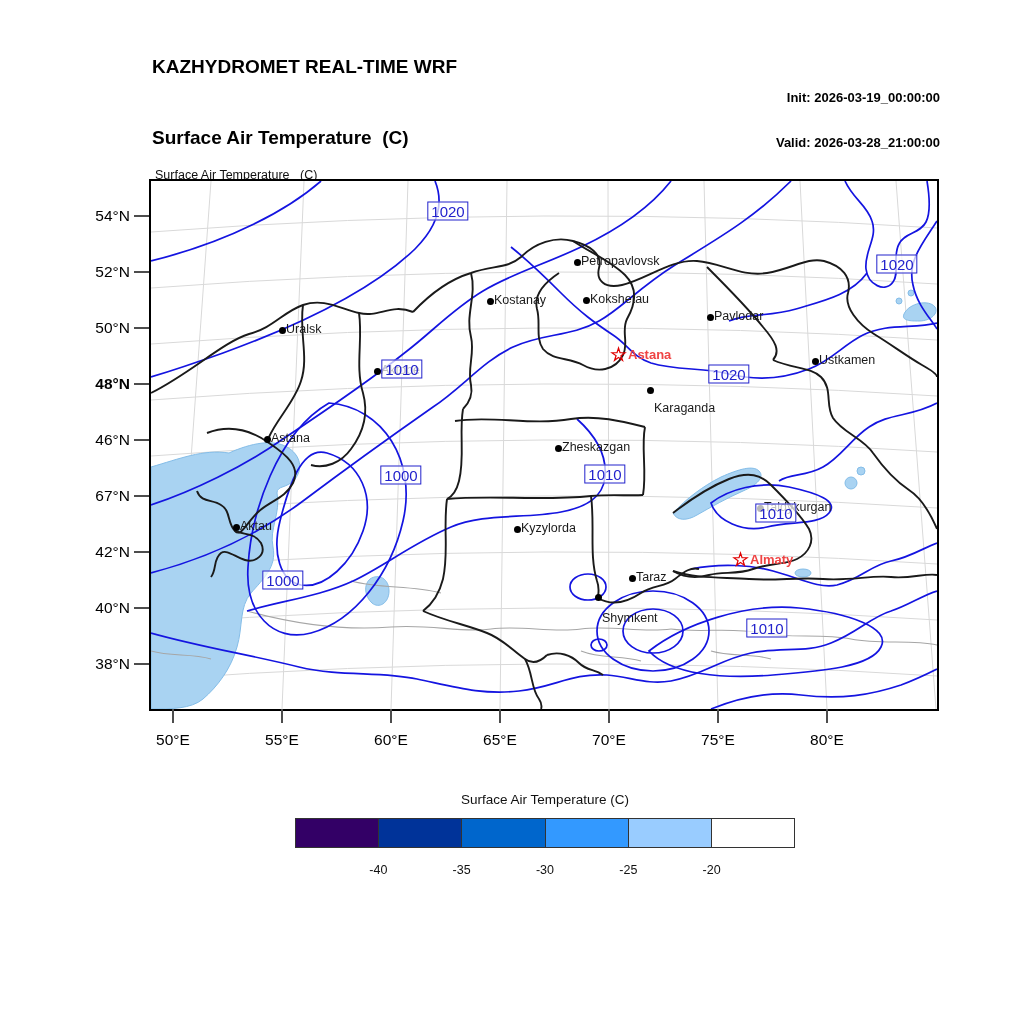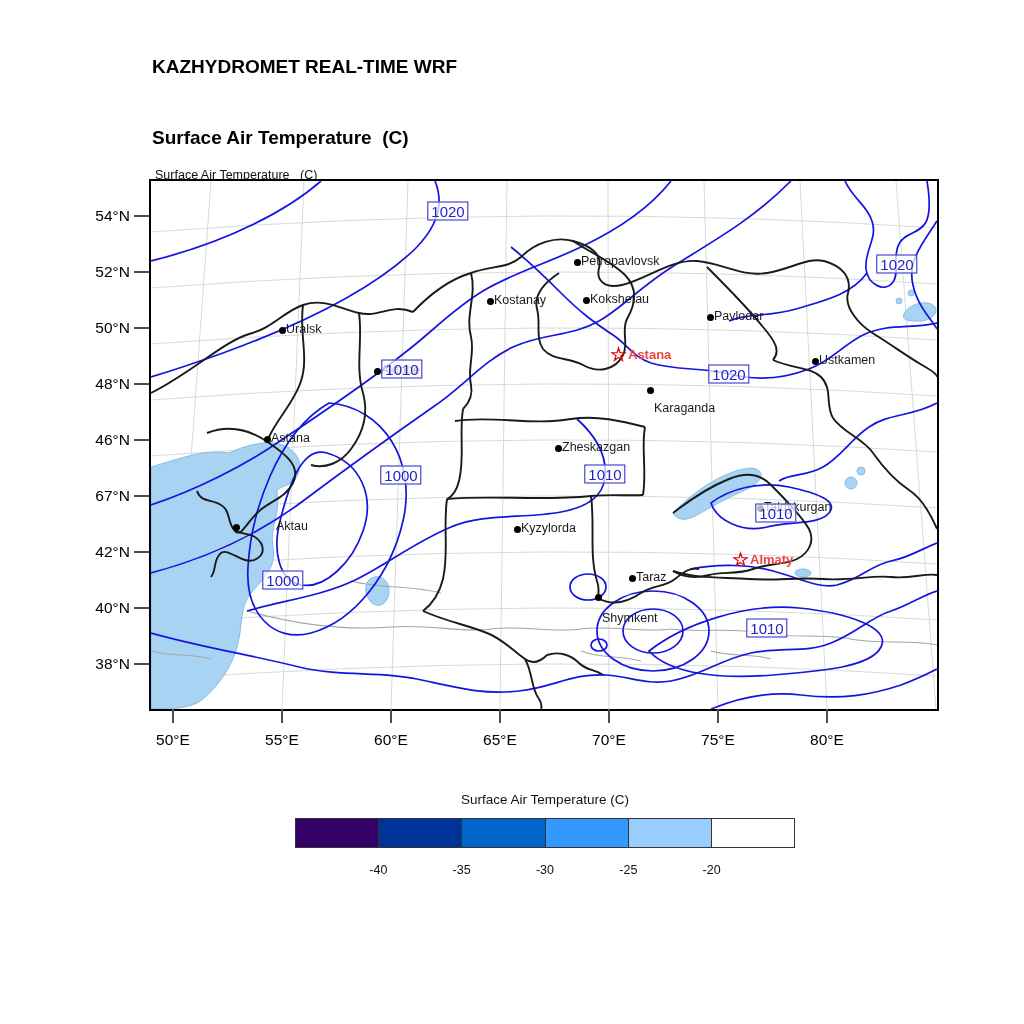--- a/index.html
+++ b/index.html
@@ -41,20 +41,24 @@
 </style>
 </head>
 <body>
 
 <div id="canvas">
 
   <div class="abs" id="title-block">
     <div>KAZHYDROMET REAL-TIME WRF</div>
     <div>Surface Air Temperature  (C)</div>
     <div>Sea Level Pressure  (hPa)</div>
+  </div>
+  <div class="abs" id="run-block">
+    <div>Init: 2026-03-19_00:00:00</div>
+    <div>Valid: 2026-03-28_21:00:00</div>
   </div>
 
   <div class="abs" id="field-block">
     <div>Surface Air Temperature   (C)</div>
     <div>Sea Level Pressure   (hPa)</div>
   </div>
 
   <div class="abs" id="map-frame">
     <svg width="786" height="528" viewBox="0 0 786 528">
 
@@ -168,21 +172,21 @@
       <div class="city-label" style="left: 668px; top: 172px;">Ustkamen</div>
       <div class="city-dot" style="left: 222.5px; top: 186.5px;"></div>
       <div class="city-label" style="left: 230px; top: 182px;">Aktobe</div>
       <div class="city-dot" style="left: 495.5px; top: 205.5px;"></div>
       <div class="city-label" style="left: 503px; top: 201px; margin-top: 19px;">Karaganda</div>
       <div class="city-dot" style="left: 112.5px; top: 254.5px;"></div>
       <div class="city-label" style="left: 120px; top: 250px;">Astana</div>
       <div class="city-dot" style="left: 403.5px; top: 263.5px;"></div>
       <div class="city-label" style="left: 411px; top: 259px;">Zheskazgan</div>
       <div class="city-dot" style="left: 81.5px; top: 342.5px;"></div>
-      <div class="city-label" style="left: 89px; top: 338px; margin-left: 36px;">Aktau</div>
+      <div class="city-label" style="left: 89px; top: 338px;">Aktau</div>
       <div class="city-dot" style="left: 362.5px; top: 344.5px;"></div>
       <div class="city-label" style="left: 370px; top: 340px;">Kyzylorda</div>
       <div class="city-dot" style="left: 605.5px; top: 323.5px;"></div>
       <div class="city-label" style="left: 613px; top: 319px;">Taldykurgan</div>
       <div class="star-marker" style="color: rgb(224, 0, 0); left: 581px; top: 369px;">☆</div>
       <div class="city-label capital" style="left: 599px; top: 371px;">Almaty</div>
       <div class="city-dot" style="left: 477.5px; top: 393.5px;"></div>
       <div class="city-label" style="left: 485px; top: 389px;">Taraz</div>
       <div class="city-dot" style="left: 443.5px; top: 412.5px;"></div>
       <div class="city-label" style="left: 451px; top: 430px;">Shymkent</div>
@@ -198,21 +202,21 @@
     </div>
 
   <div id="axes">
       <div class="abs lat-tick" style="left: 134px; top: 215px;"></div>
       <div class="abs lat-label" style="left: 78px; top: 207px;">54°N</div>
       <div class="abs lat-tick" style="left: 134px; top: 271px;"></div>
       <div class="abs lat-label" style="left: 78px; top: 263px;">52°N</div>
       <div class="abs lat-tick" style="left: 134px; top: 327px;"></div>
       <div class="abs lat-label" style="left: 78px; top: 319px;">50°N</div>
       <div class="abs lat-tick" style="left: 134px; top: 383px;"></div>
-      <div class="abs lat-label" style="left: 78px; top: 375px;">48°N</div>
+      <div class="abs lat-label" style="left: 78px; top: 375px; font-weight: bold;">48°N</div>
       <div class="abs lat-tick" style="left: 134px; top: 439px;"></div>
       <div class="abs lat-label" style="left: 78px; top: 431px;">46°N</div>
       <div class="abs lat-tick" style="left: 134px; top: 495px;"></div>
       <div class="abs lat-label" style="left: 78px; top: 487px;">67°N</div>
       <div class="abs lat-tick" style="left: 134px; top: 551px;"></div>
       <div class="abs lat-label" style="left: 78px; top: 543px;">42°N</div>
       <div class="abs lat-tick" style="left: 134px; top: 607px;"></div>
       <div class="abs lat-label" style="left: 78px; top: 599px;">40°N</div>
       <div class="abs lat-tick" style="left: 134px; top: 663px;"></div>
       <div class="abs lat-label" style="left: 78px; top: 655px;">38°N</div>

